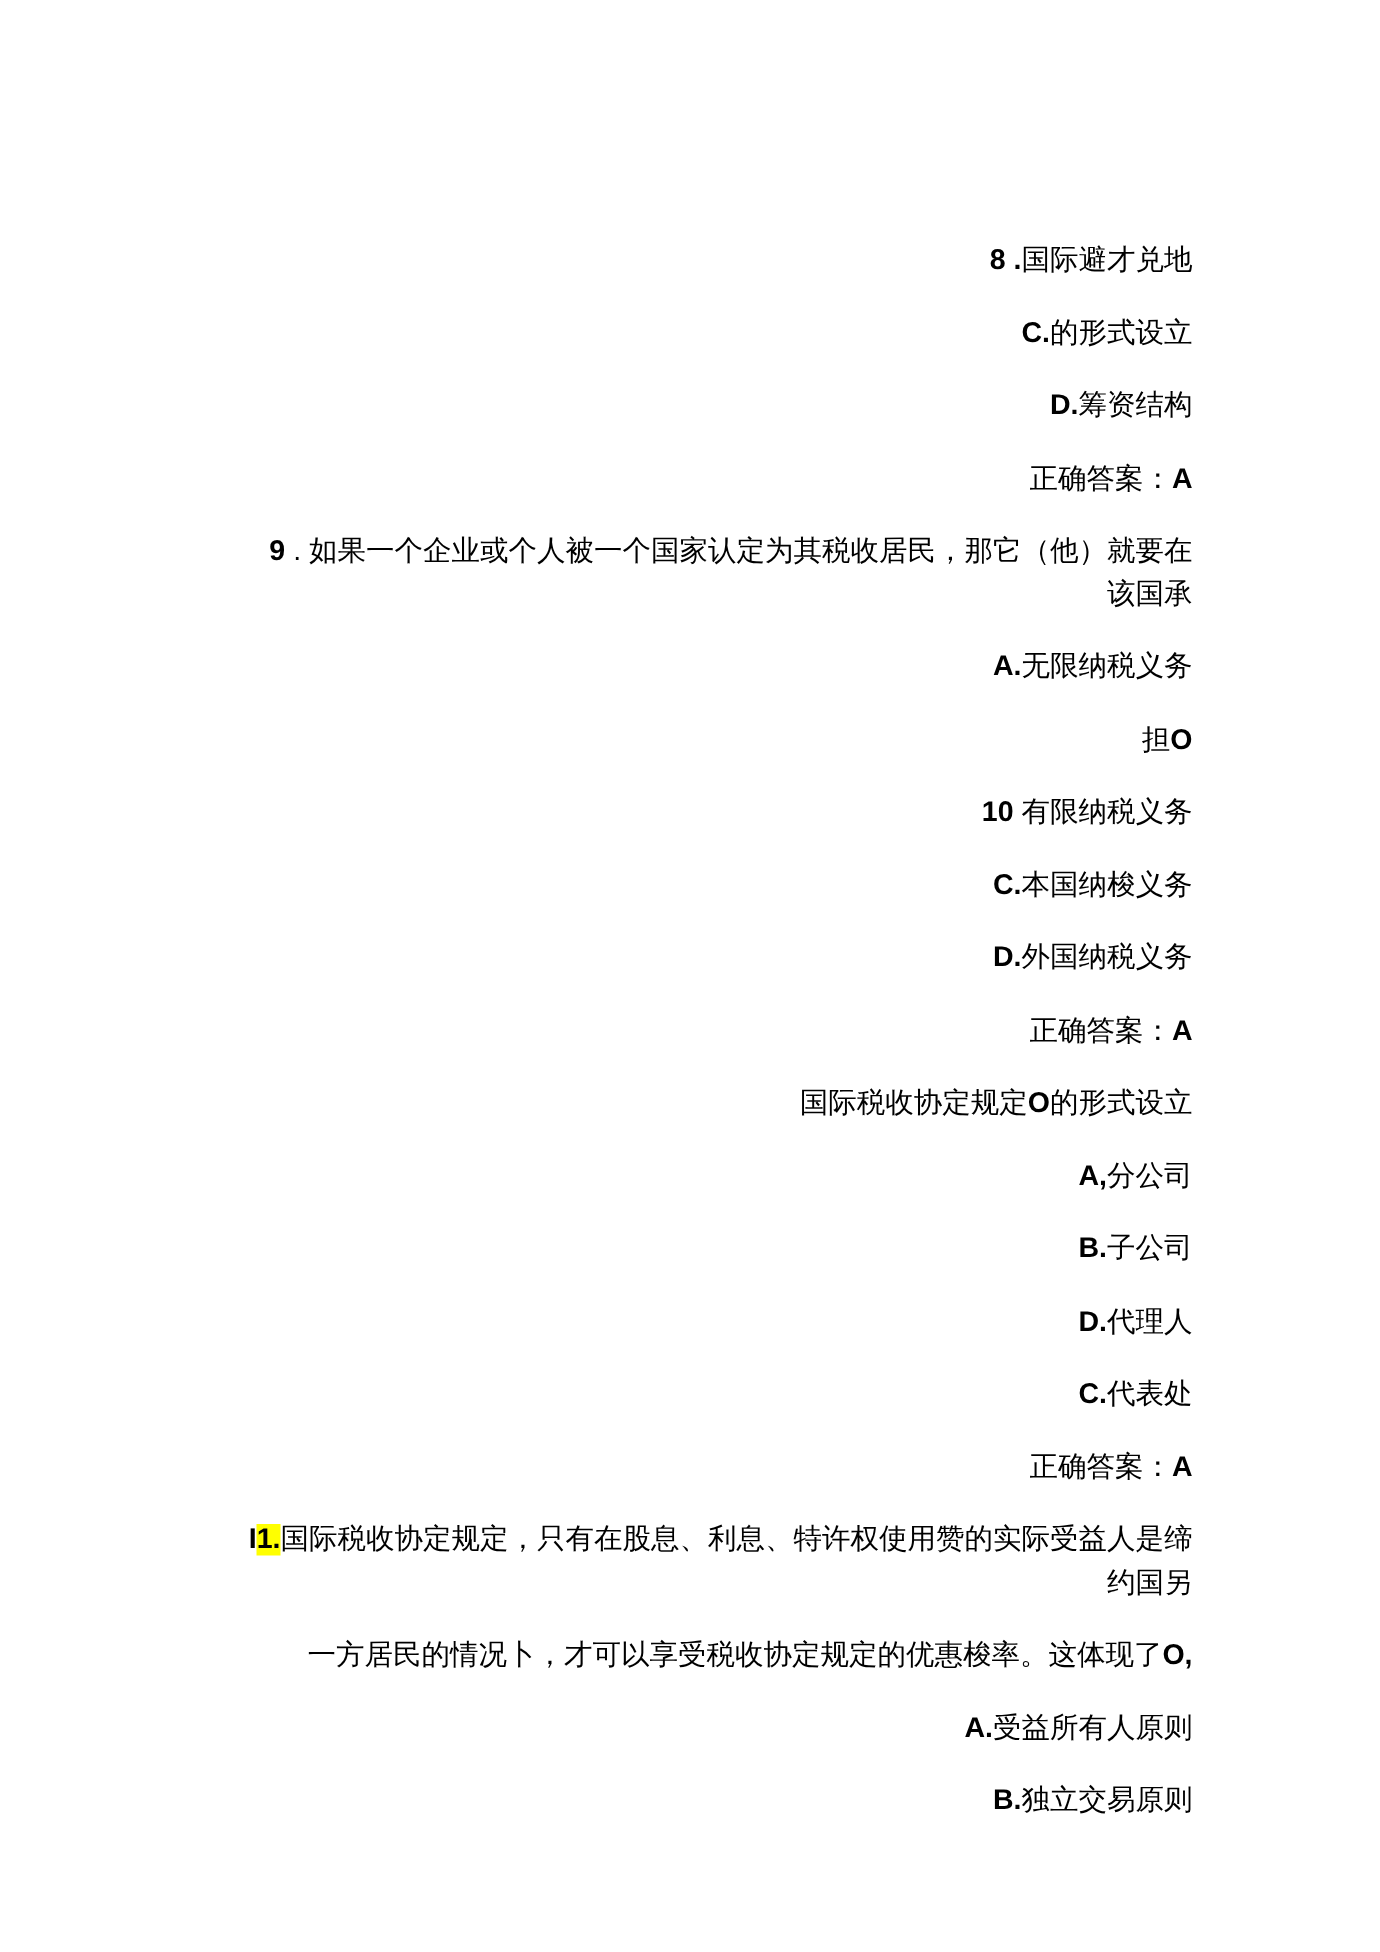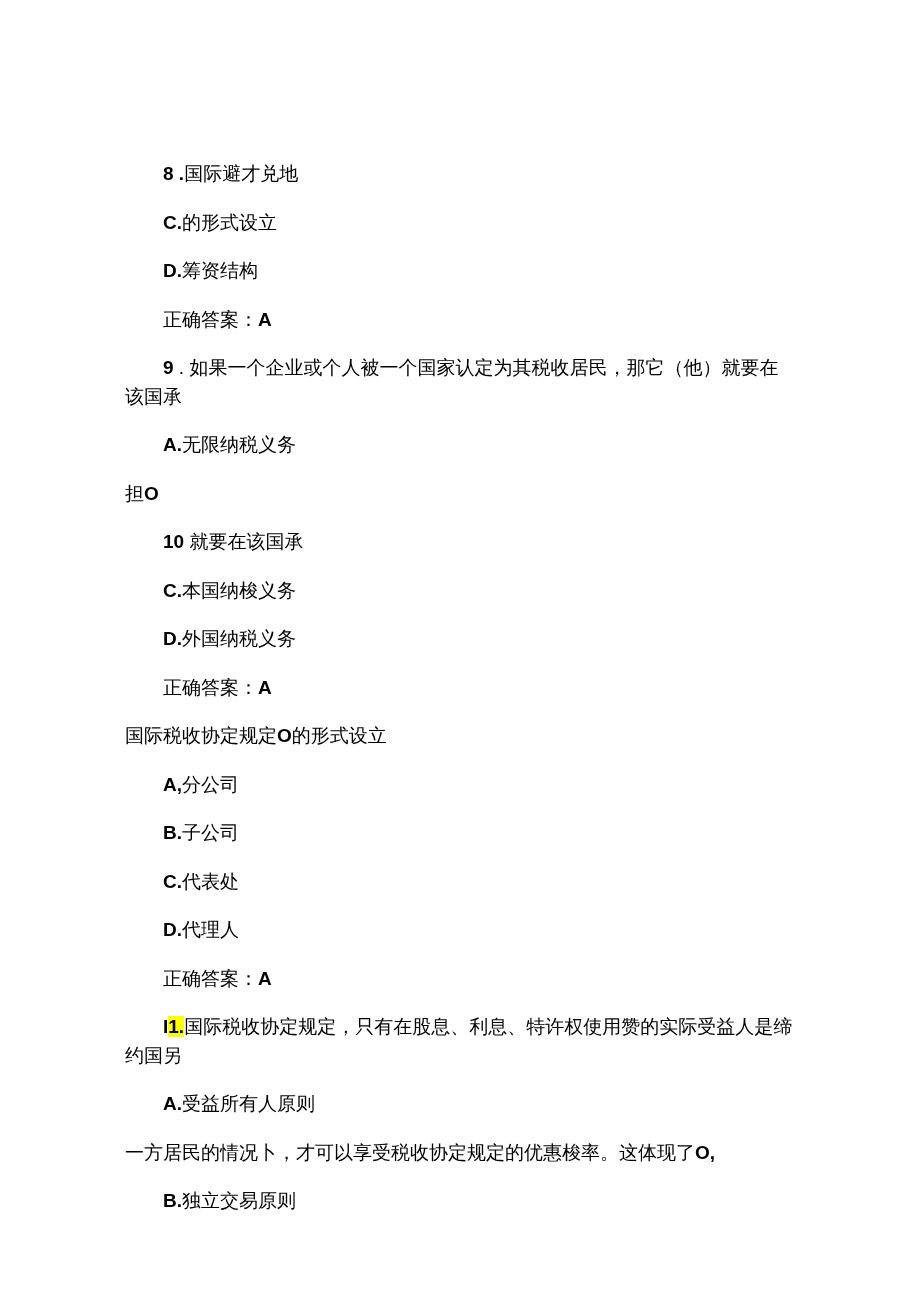--- a/index.html
+++ b/index.html
@@ -11,20 +11,21 @@
     color: #000000;
     line-height: 1.5;
     width: 920px;
   }
   .page {
     padding: 160px 125px 80px 125px;
   }
   .line {
     margin-bottom: 20px;
     text-indent: 2em;
+    text-align: right;
   }
   .line.continuation {
     text-indent: 0;
   }
   .bold {
     font-weight: bold;
   }
   .highlight {
     background-color: #ffff00;
   }
@@ -34,28 +35,28 @@
 
 <div class="page">
   <div id="content">
       <div class="line"><span class="bold">8 .</span><span class="">国际避才兑地</span></div>
       <div class="line"><span class="bold">C.</span><span class="">的形式设立</span></div>
       <div class="line"><span class="bold">D.</span><span class="">筹资结构</span></div>
       <div class="line"><span class="">正确答案：</span><span class="bold">A</span></div>
       <div class="line"><span class="bold">9</span><span class=""> . 如果一个企业或个人被一个国家认定为其税收居民，那它（他）就要在该国承</span></div>
       <div class="line"><span class="bold">A.</span><span class="">无限纳税义务</span></div>
       <div class="line continuation"><span class="">担</span><span class="bold">O</span></div>
-      <div class="line"><span class="bold">10</span><span class=""> 就要在该国承</span></div>
+      <div class="line"><span class="bold">10</span><span class=""> 有限纳税义务</span></div>
       <div class="line"><span class="bold">C.</span><span class="">本国纳梭义务</span></div>
       <div class="line"><span class="bold">D.</span><span class="">外国纳税义务</span></div>
       <div class="line"><span class="">正确答案：</span><span class="bold">A</span></div>
       <div class="line continuation"><span class="">国际税收协定规定</span><span class="bold">O</span><span class="">的形式设立</span></div>
       <div class="line"><span class="bold">A,</span><span class="">分公司</span></div>
       <div class="line"><span class="bold">B.</span><span class="">子公司</span></div>
+      <div class="line"><span class="bold">D.</span><span class="">代理人</span></div>
       <div class="line"><span class="bold">C.</span><span class="">代表处</span></div>
-      <div class="line"><span class="bold">D.</span><span class="">代理人</span></div>
       <div class="line"><span class="">正确答案：</span><span class="bold">A</span></div>
       <div class="line"><span class="bold">I</span><span class="bold highlight">1.</span><span class="">国际税收协定规定，只有在股息、利息、特许权使用赞的实际受益人是缔约国另</span></div>
+      <div class="line continuation"><span class="">一方居民的情况卜，才可以享受税收协定规定的优惠梭率。这体现了</span><span class="bold">O,</span></div>
       <div class="line"><span class="bold">A.</span><span class="">受益所有人原则</span></div>
-      <div class="line continuation"><span class="">一方居民的情况卜，才可以享受税收协定规定的优惠梭率。这体现了</span><span class="bold">O,</span></div>
       <div class="line"><span class="bold">B.</span><span class="">独立交易原则</span></div>
     </div>
 </div>
 
 </body></html>

